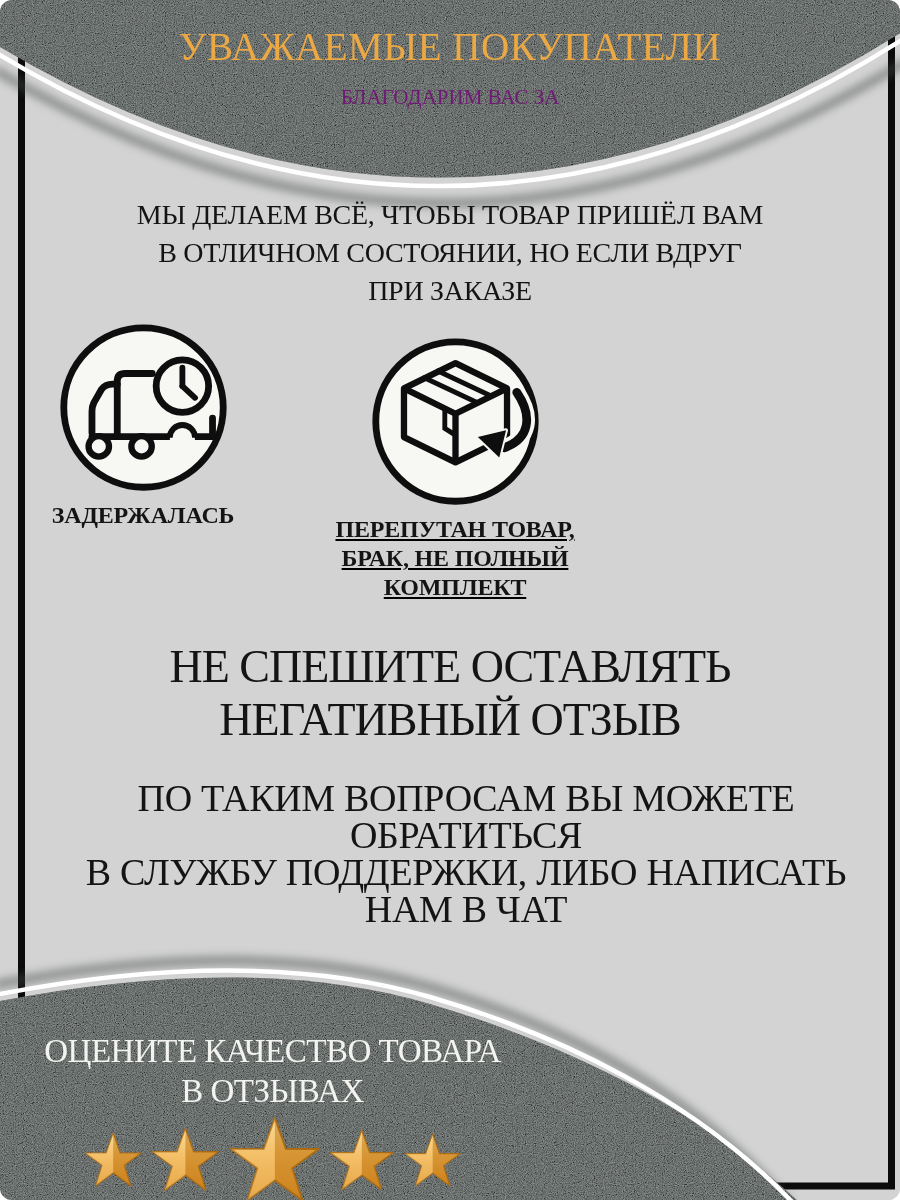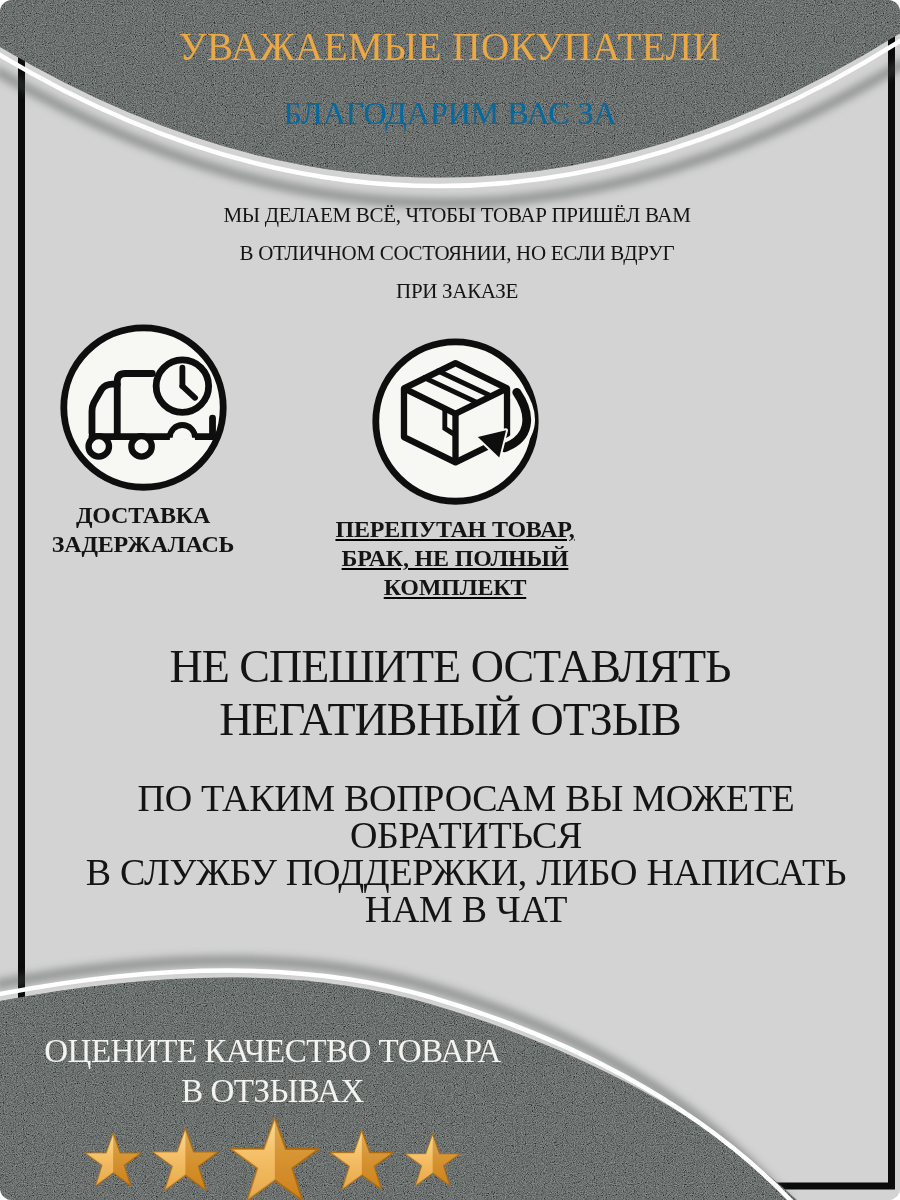--- a/index.html
+++ b/index.html
@@ -10,24 +10,24 @@
     -webkit-font-smoothing:antialiased;
   }
   svg{display:block;}
   .bgsvg{position:absolute;left:0;top:0;}
 
   .txt{position:absolute;text-align:center;color:#141414;font-weight:normal;}
 
   
   .hdr{left:0;top:24px;width:900px;}
   .hdr-title{font-size:39px;line-height:46px;color:#ECA843;letter-spacing:.5px;}
-  .hdr-sub{margin-top:24px;font-size:32px;line-height:38px;color:#0369a1;}
-
-  
-  .intro{left:47px;top:196px;width:820px;font-size:21px;line-height:38px;letter-spacing:-.3px;}
+  .hdr-sub{margin-top:8px;font-size:21px;line-height:38px;color:#701a75;}
+
+  
+  .intro{left:40px;top:196px;width:820px;font-size:28px;line-height:38px;letter-spacing:-.3px;}
 
   
   .issue{position:absolute;text-align:center;}
   .issue svg{margin:0 auto;}
   .issue .lbl{margin-top:6px;font-size:24px;line-height:29px;font-weight:bold;color:#141414;letter-spacing:-.2px;}
   #iss1{left:27px;top:320px;width:232px;}
   #iss2{left:322px;top:334px;width:266px;text-decoration:underline;}
   #iss3{left:610px;top:324px;width:262px;}
 
   
@@ -108,21 +108,20 @@
       <path d="M117,121 A13 13 0 0 1 143,121" fill="none" stroke="#0e0e0e" stroke-width="6"></path>
       <circle cx="44" cy="130" r="10.5" fill="#f7f7f4" stroke="#0e0e0e" stroke-width="6.5"></circle>
       <circle cx="88" cy="130" r="10.5" fill="#f7f7f4" stroke="#0e0e0e" stroke-width="6.5"></circle>
       <circle cx="130" cy="68" r="27" fill="#f7f7f4" stroke="#0e0e0e" stroke-width="7"></circle>
       <g fill="none" stroke="#0e0e0e" stroke-width="6" stroke-linecap="round">
         <path d="M130,68 V49"></path>
         <path d="M130,68 L143,80"></path>
       </g>
     </svg>
     <div class="lbl">
-      <div>ДОСТАВКА</div>
       <div>ЗАДЕРЖАЛАСЬ</div>
     </div>
   </div>
 
   <div class="issue" id="iss2">
     <svg width="175" height="175" viewBox="0 0 180 180">
       <circle cx="90" cy="90" r="82" fill="#f7f7f4" stroke="#0e0e0e" stroke-width="7"></circle>
       <g fill="#f7f7f4" stroke="#0e0e0e" stroke-width="6.5" stroke-linejoin="round">
         <path d="M90,30 L143,56 V106 L90,132 L37,106 V56 Z"></path>
       </g>

